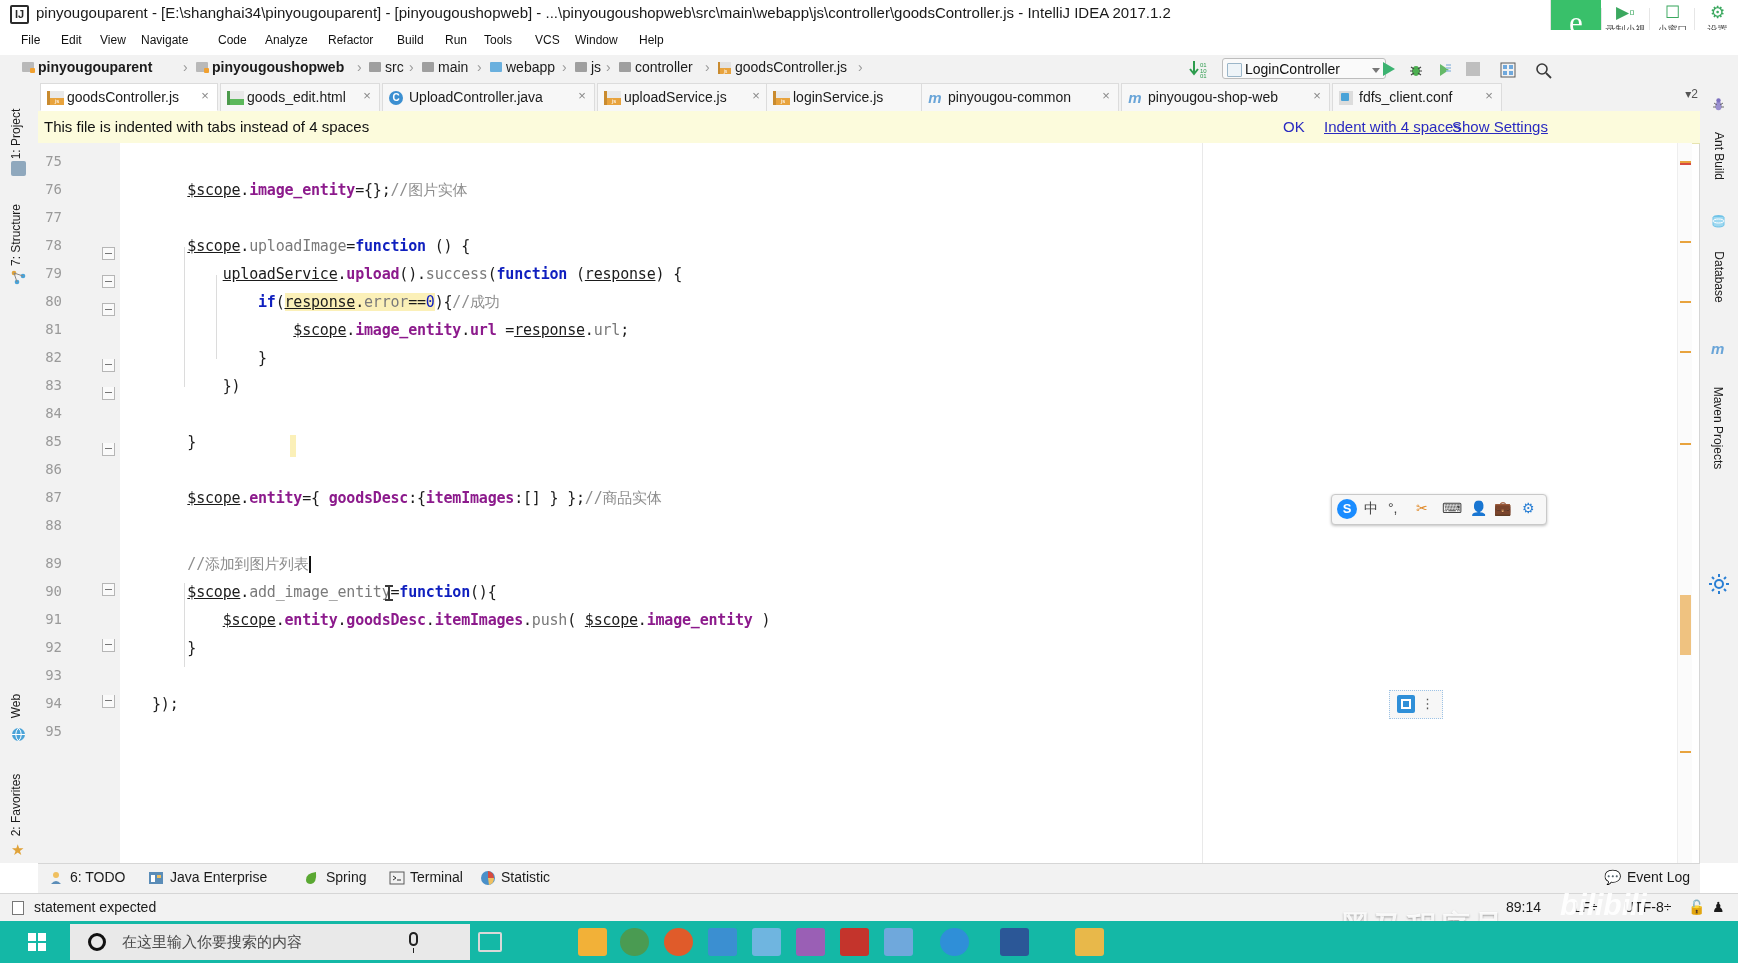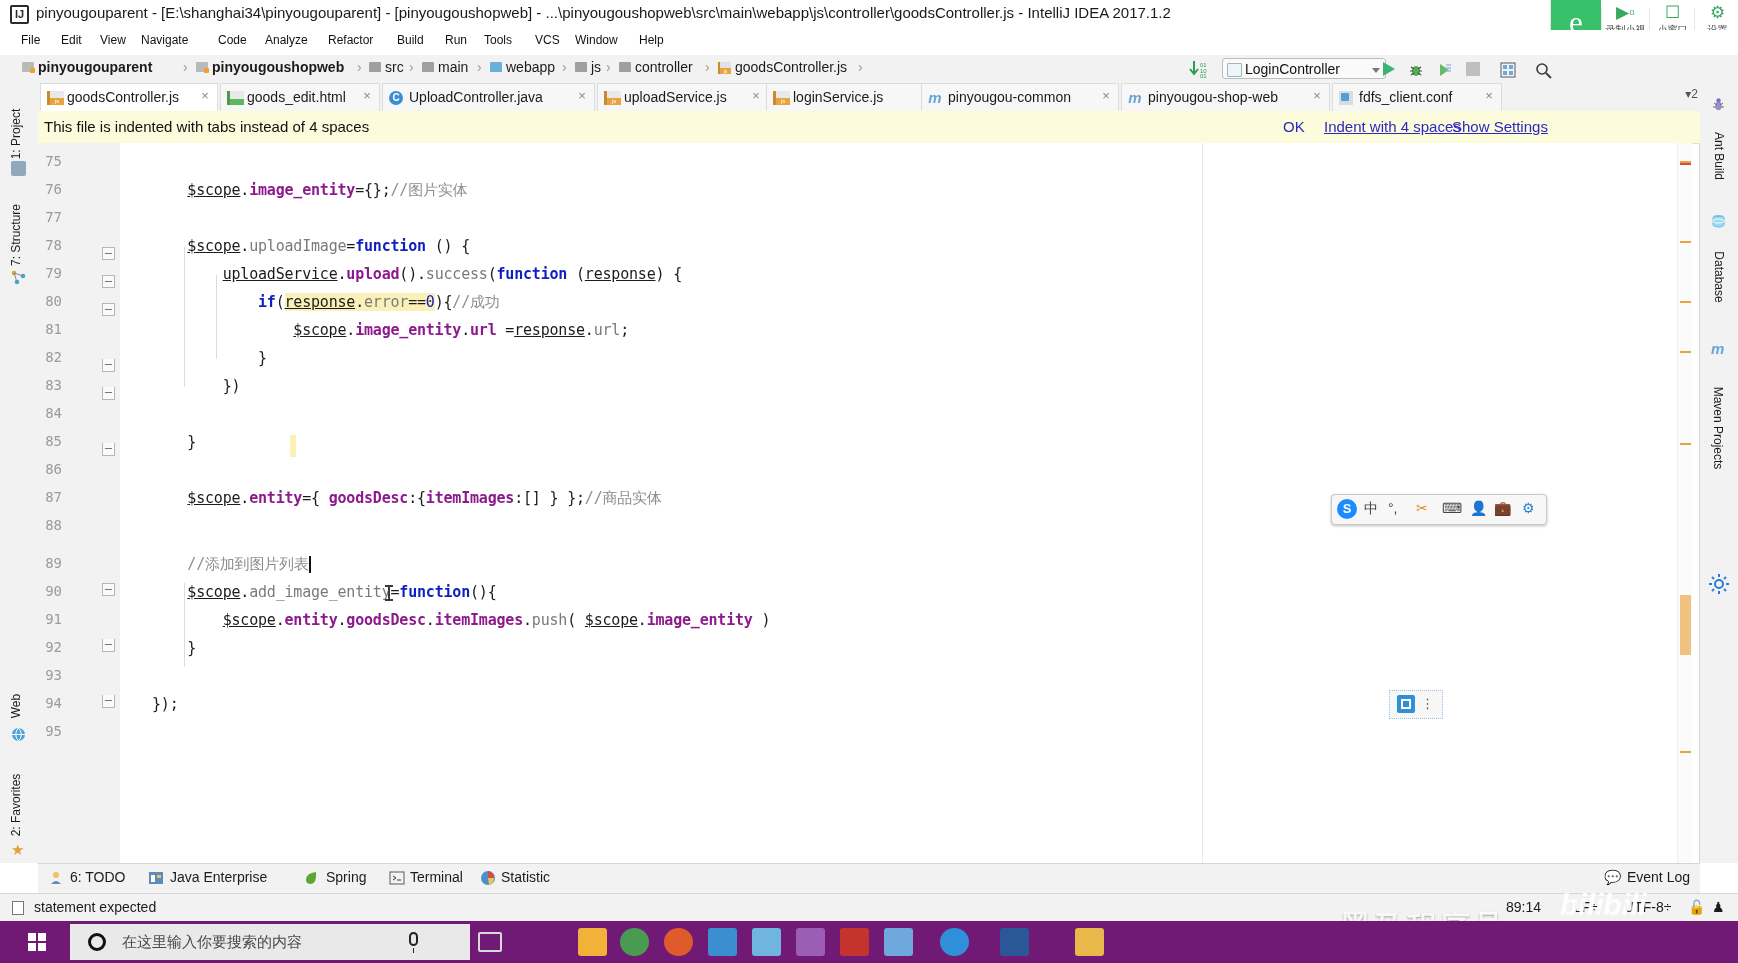--- a/index.html
+++ b/index.html
@@ -177,21 +177,21 @@
   
   .wm-heima{position:absolute;left:1340px;top:884px;font-size:31px;font-weight:bold;
     color:rgba(255,255,255,.9);letter-spacing:2px;text-shadow:0 1px 2px rgba(0,0,0,.35);margin-top:22px;}
   .wm-bili{position:absolute;left:1560px;top:888px;font-size:30px;font-weight:bold;
     color:rgba(255,255,255,.92);font-style:italic;}
   .wm-url{position:absolute;left:1336px;top:932px;font-size:15px;color:rgba(255,255,255,.92);}
   .wm-lyric{position:absolute;left:238px;top:925px;font-size:28px;
     color:rgba(255,255,255,.35);white-space:nowrap;}
 
   
-  .taskbar{position:absolute;left:0;top:921px;width:1738px;height:42px;background:#701a75;}
+  .taskbar{position:absolute;left:0;top:921px;width:1738px;height:42px;background:#14b8a6;}
   .winlogo{position:absolute;left:28px;top:12px;width:19px;height:19px;}
   .winlogo i{position:absolute;width:8px;height:8px;background:#fff;}
   .searchbox{position:absolute;left:70px;top:3px;width:400px;height:36px;background:#e9e9e9;}
   .sb-circ{position:absolute;left:18px;top:9px;width:18px;height:18px;
     border:3px solid #111;border-radius:50%;box-sizing:border-box;}
   .sb-ph{position:absolute;left:52px;top:9px;font-size:15px;color:#4a4a4a;}
   .sb-mic{position:absolute;right:52px;top:8px;width:9px;height:14px;
     border:2px solid #222;border-radius:5px;box-sizing:border-box;}
   .sb-mic:after{content:"";position:absolute;left:2px;top:14px;width:1px;height:5px;background:#222;}
   .taskview{position:absolute;left:478px;top:11px;width:24px;height:20px;

